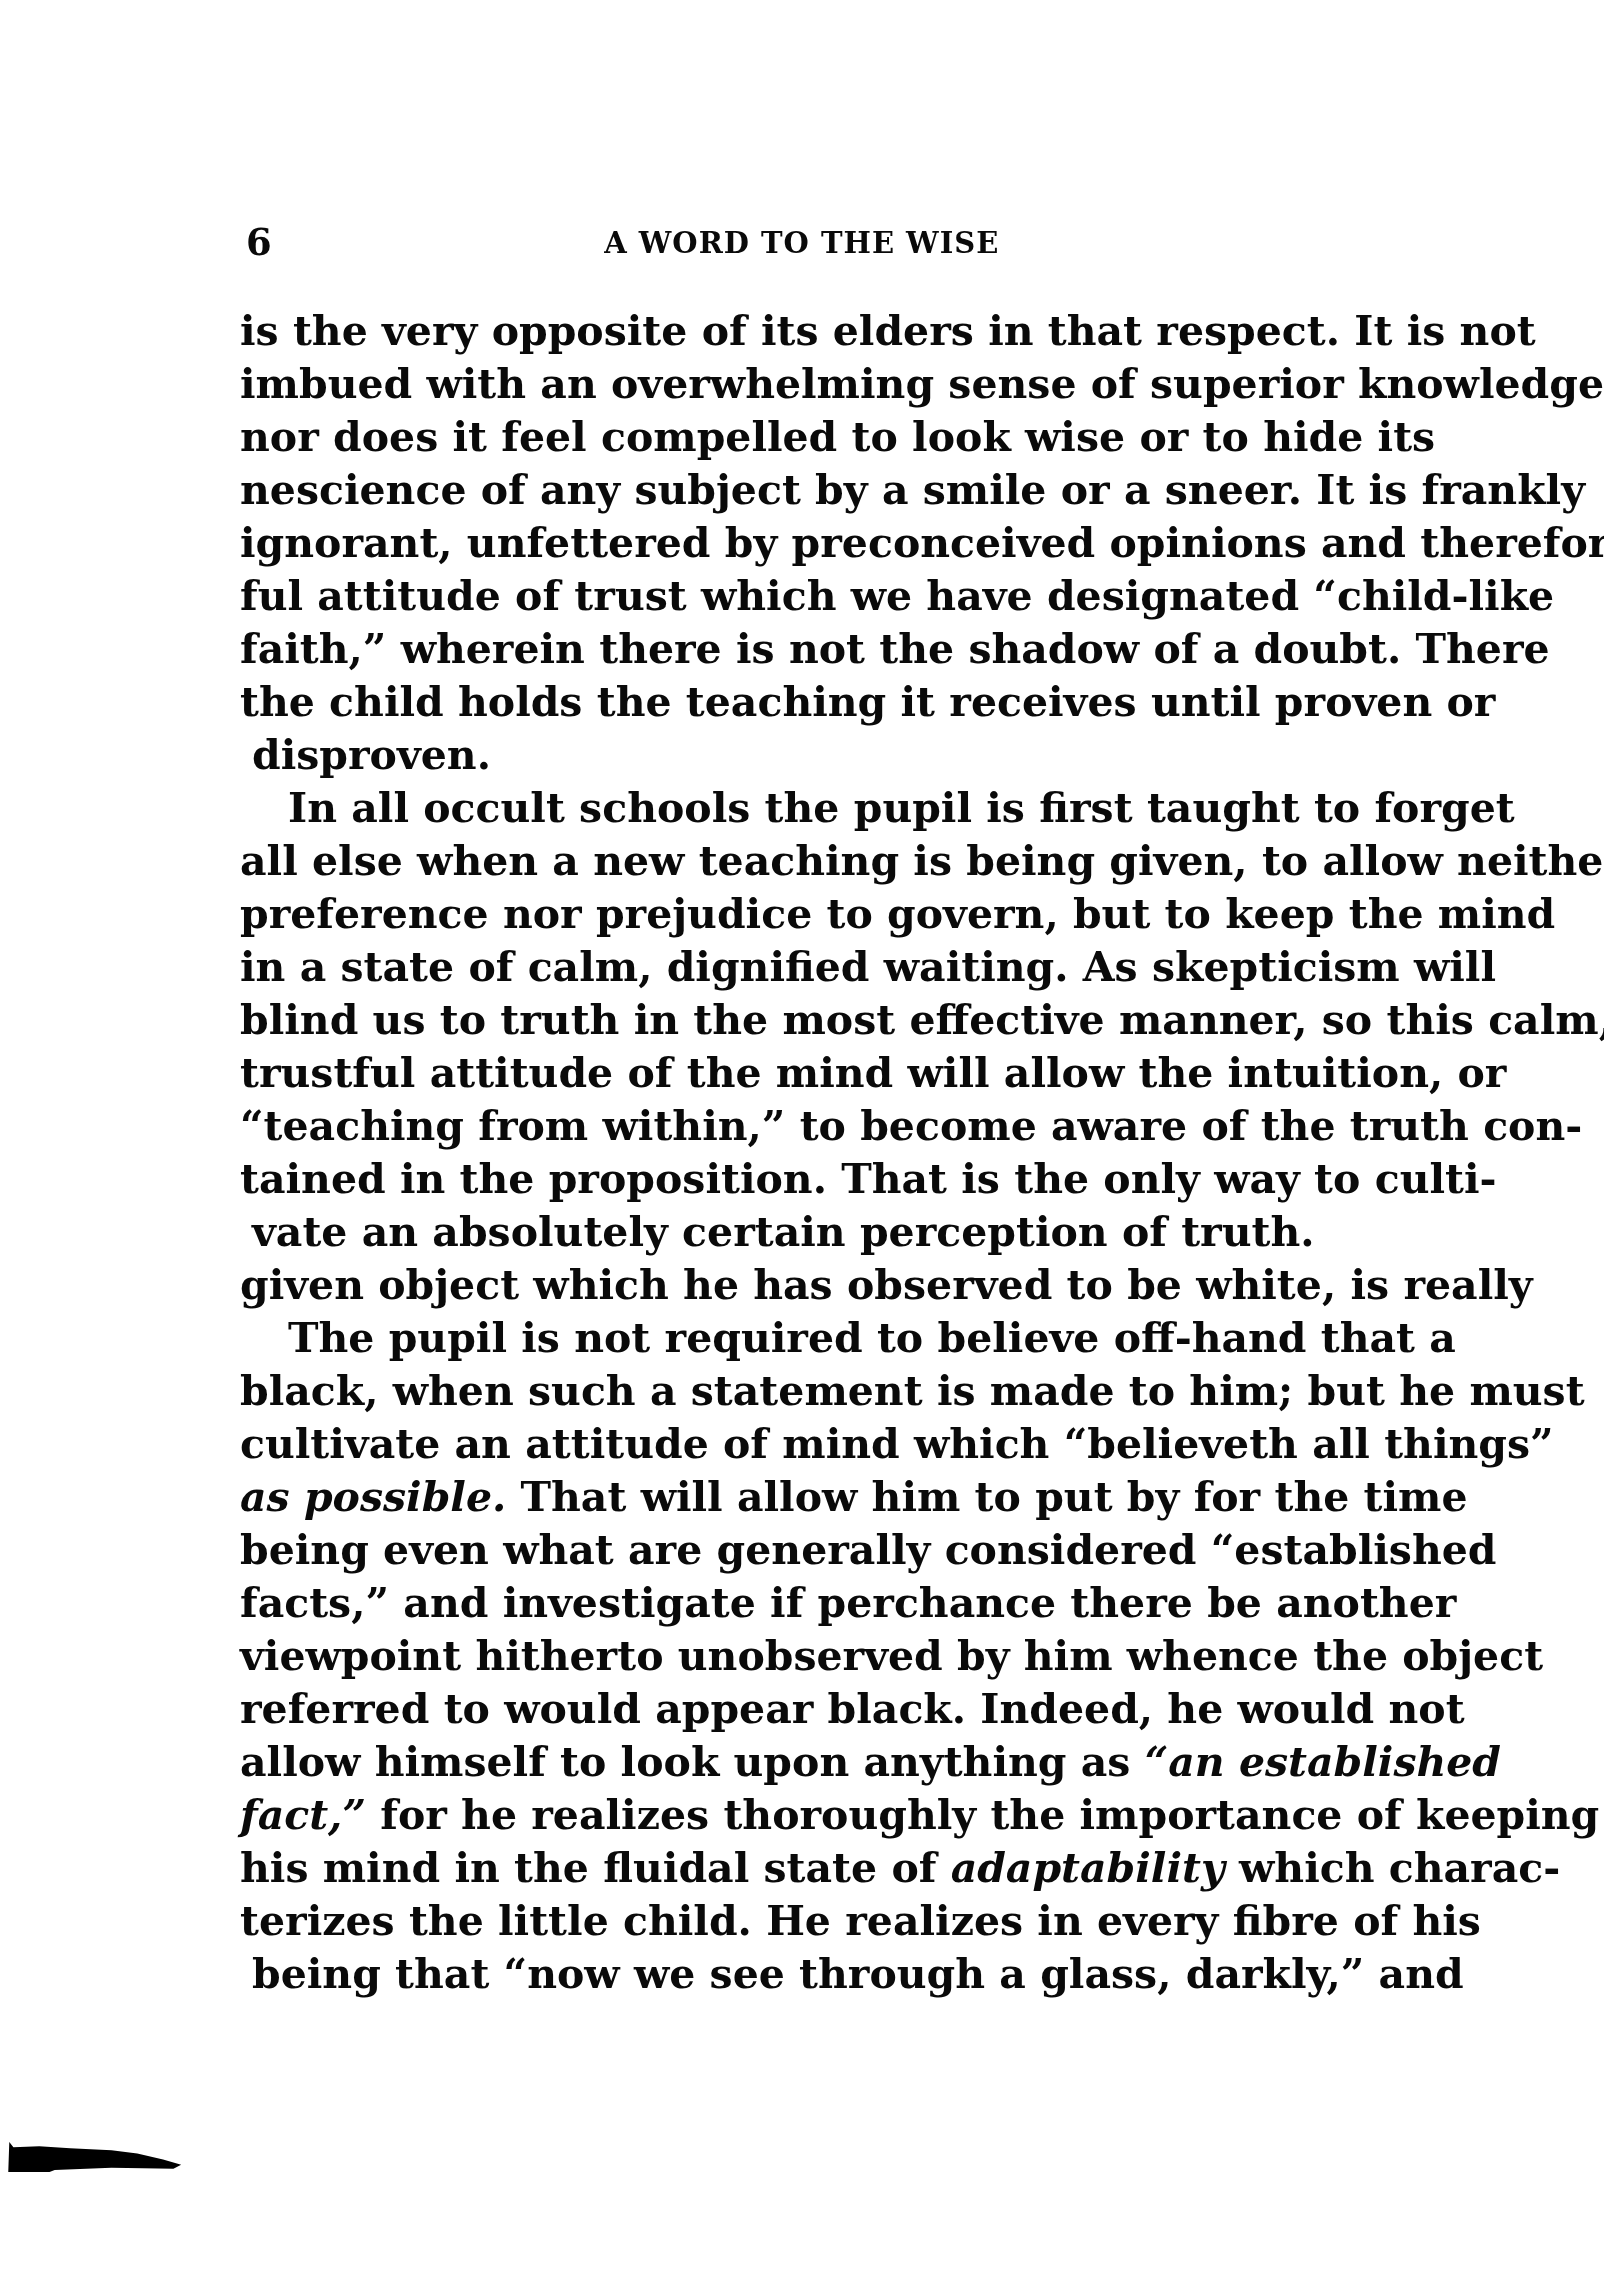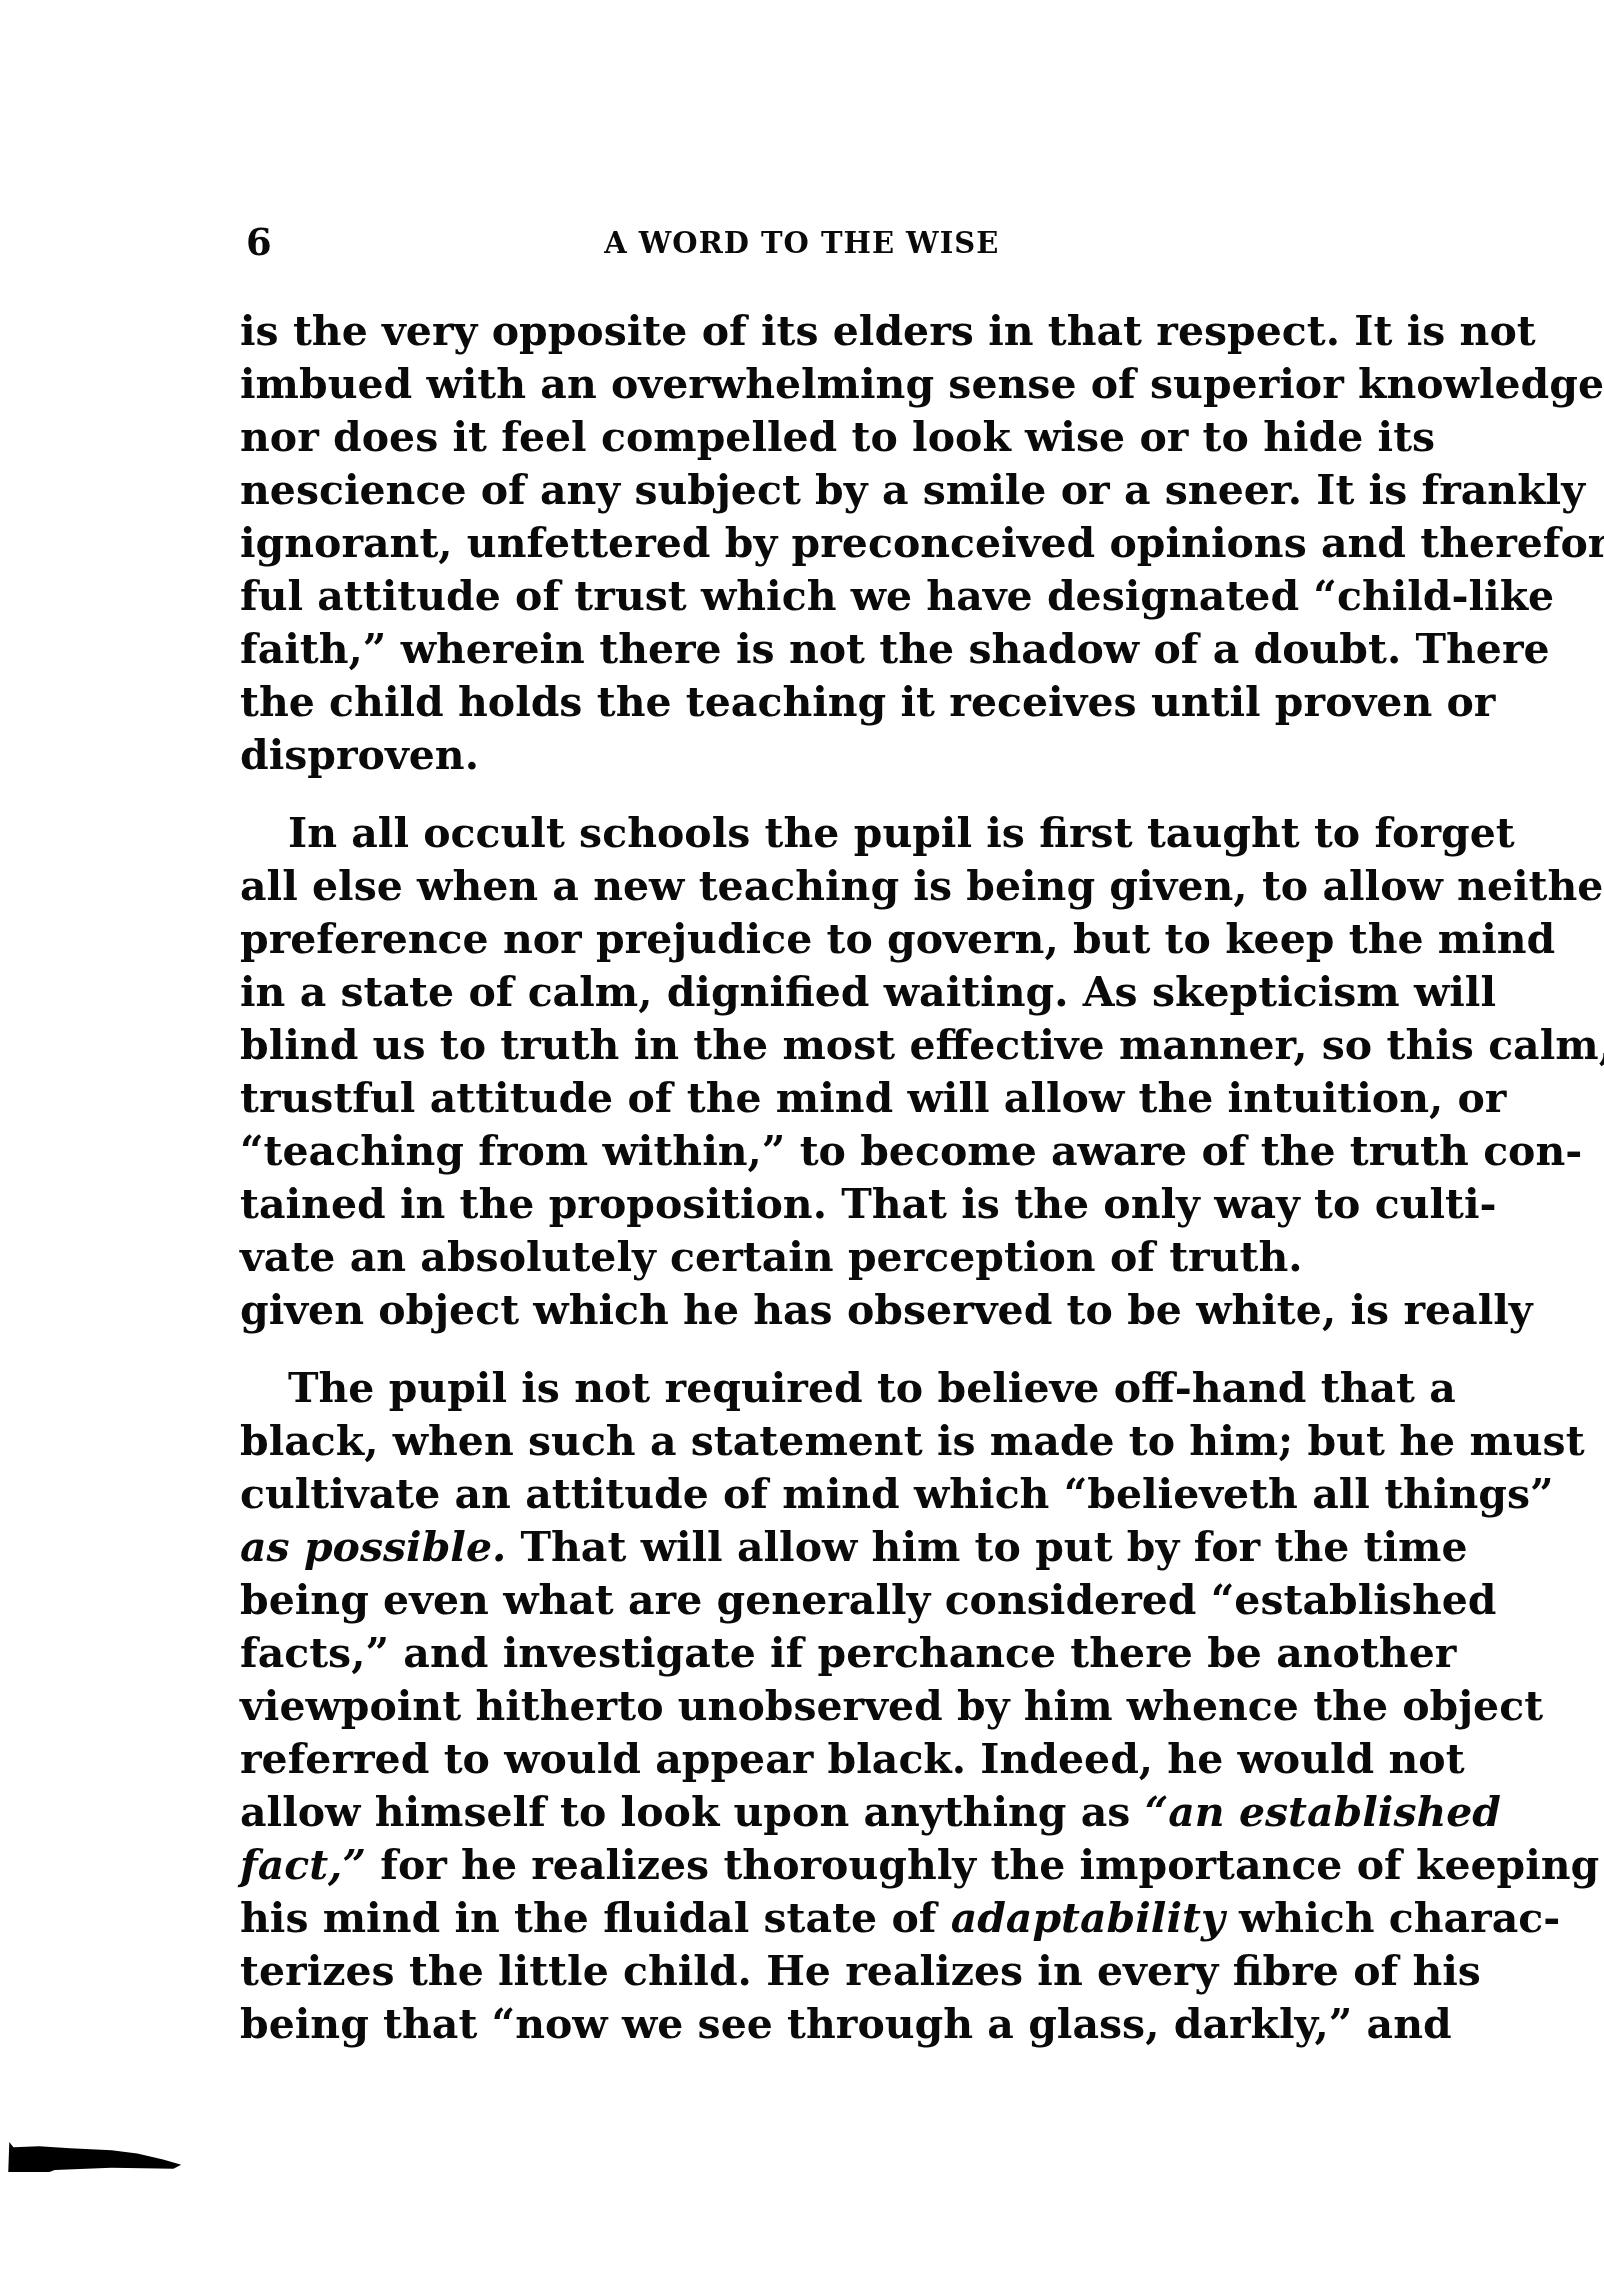--- a/index.html
+++ b/index.html
@@ -53,24 +53,24 @@
       line-height: 53px;
       font-size: 41px;
       font-weight: bold;
       white-space: nowrap;
       text-align: justify;
       text-align-last: justify;
       overflow: visible;
     }
     .line.last {
       text-align-last: left;
+      margin-left: 12px;
     }
     .line.indent {
       padding-left: 48px;
-      margin-top: 25px;
     }
     .line em, .line .it {
       font-style: italic;
     }
     .scan-artifact {
       position: absolute;
       left: 7.3px;
       top: 2141px;
       width: 178px;
       height: 32px;

